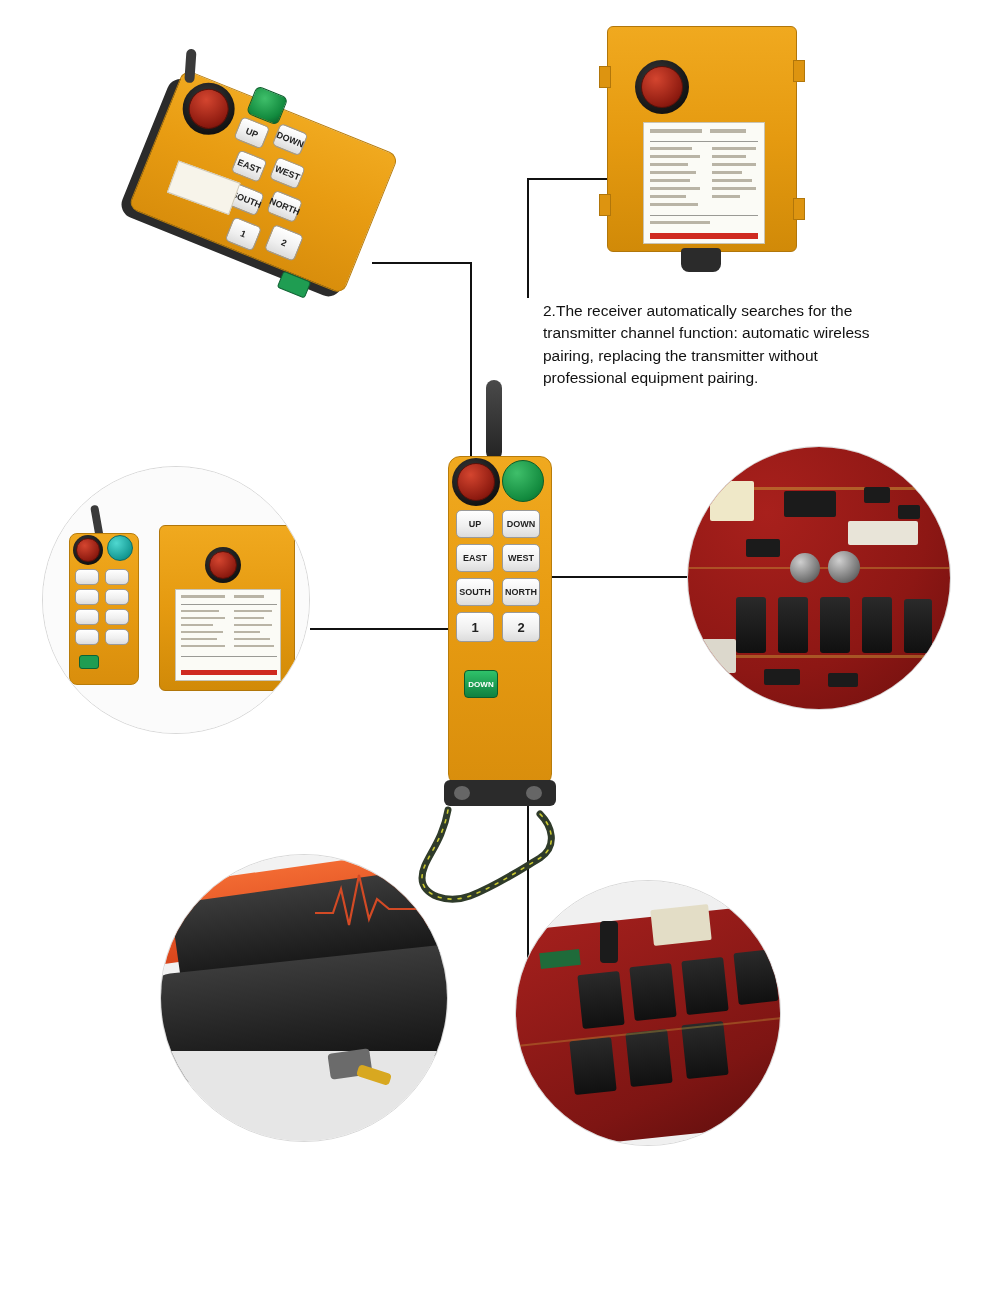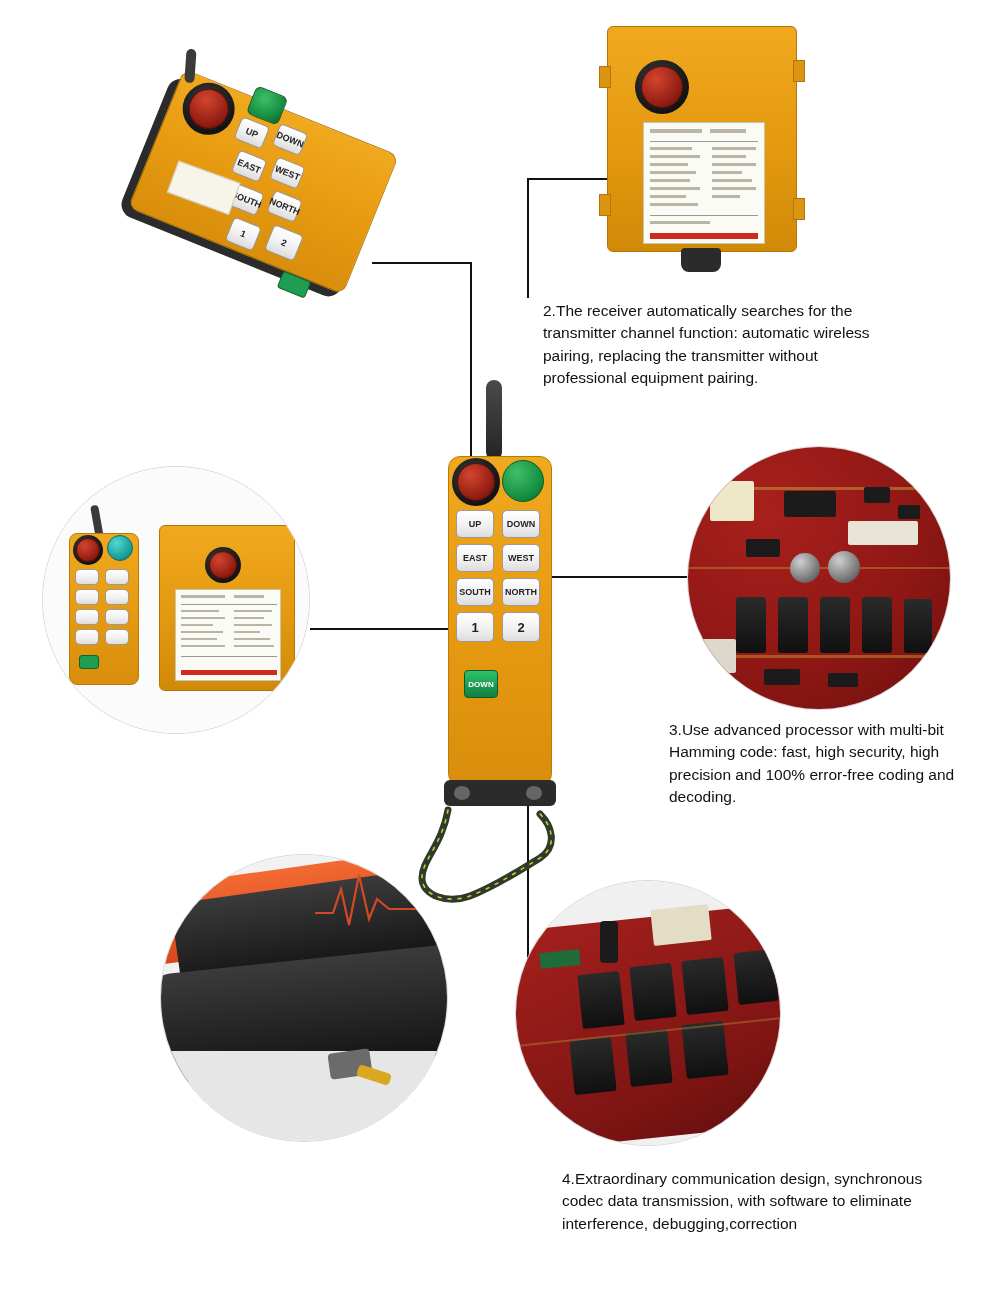--- a/index.html
+++ b/index.html
@@ -299,19 +299,17 @@
     <div class="chip tall" style="left:56px; top:158px; width:42px; height:54px; border-radius:3px; transform:rotate(-6deg);"></div>
     <div class="chip tall" style="left:112px; top:150px; width:42px; height:54px; border-radius:3px; transform:rotate(-6deg);"></div>
     <div class="chip tall" style="left:168px; top:142px; width:42px; height:54px; border-radius:3px; transform:rotate(-6deg);"></div>
     <div class="trace" style="left:0; top:150px; width:266px; height:2px; opacity:.35; transform:rotate(-6deg);"></div>
     <div style="position:absolute; left:24px; top:70px; width:40px; height:16px; background:#1f6b3a; transform:rotate(-6deg);"></div>
   </div>
 
 
   <div class="caption" style="left:543px; top:300px; width:360px;">2.The receiver automatically searches for the transmitter channel function: automatic wireless pairing, replacing the transmitter without professional equipment pairing.</div>
 
-  <div class="caption" style="left:669px; top:719px; width:300px;">3.Use advanced processor with multi-bit Hamming code: fast, high security, high precision and 100% error-free coding and decoding.</div>
-
-  <div class="caption" style="left:562px; top:1168px; width:400px;">4.Extraordinary communication design, synchronous codec data transmission, with software to eliminate interference, debugging,correction</div>
+
 
 
 
 </div>
 
 </body></html>

